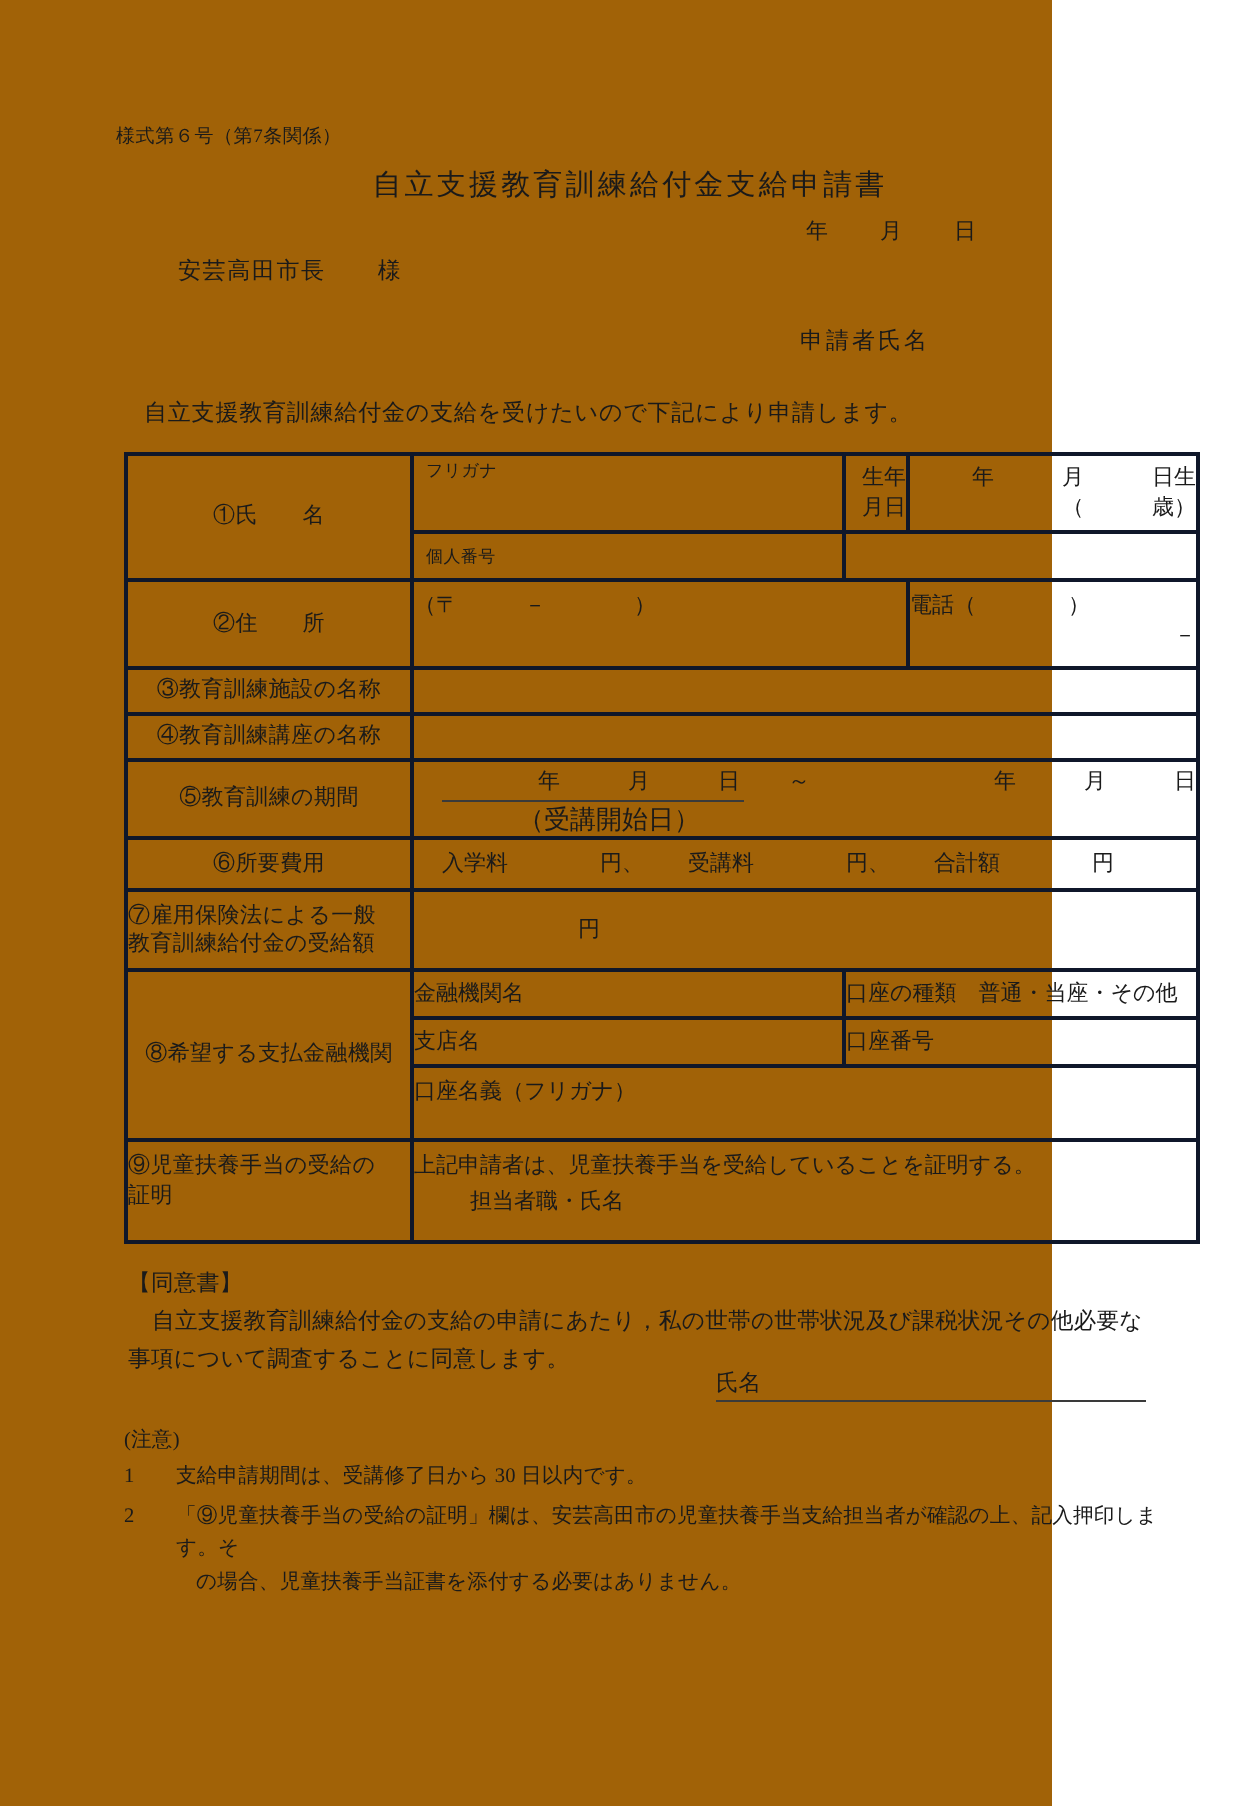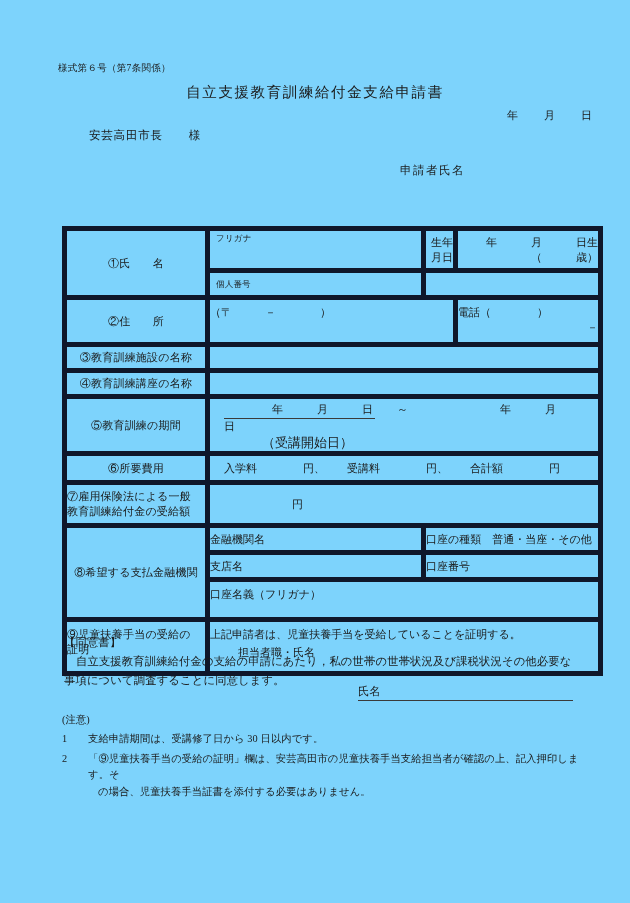--- a/index.html
+++ b/index.html
@@ -11,23 +11,23 @@
     width: 630px;
     height: 903px;
     position: relative;
     font-family: "Liberation Serif", "DejaVu Serif", serif;
     color: #1a1a1a;
     overflow: hidden;
   }
   .page {
     position: absolute;
     left: 0; top: 0;
-    width: 630px;
+    width: 526px;
     height: 903px;
-    background: #7dd3fc;
+    background: #a16207;
   }
 
   
   .form-code {
     position: absolute;
     left: 58px;
     top: 62px;
     font-size: 9.5px;
     letter-spacing: 0.3px;
     white-space: nowrap;
@@ -79,21 +79,21 @@
   .form-table {
     position: absolute;
     left: 62px;
     top: 226px;
     width: 536px;
     border-collapse: collapse;
     table-layout: fixed;
     font-size: 11px;
   }
   .form-table td {
-    border: 5px solid #0f172a;
+    border: 2px solid #0f172a;
     padding: 0;
     vertical-align: middle;
     line-height: 1.35;
   }
   .lbl {
     padding-left: 4px;
     letter-spacing: 0.2px;
     white-space: nowrap;
     text-align: center;
   }
@@ -187,20 +187,21 @@
   <div class="date-line">
     <span>年</span><span class="gap"></span><span>月</span><span class="gap"></span><span>日</span>
   </div>
 
   <div class="addressee">
     <span>安芸高田市長</span><span class="sama">様</span>
   </div>
 
   <div class="applicant-name">申請者氏名</div>
 
+  <div class="intro">自立支援教育訓練給付金の支給を受けたいので下記により申請します。</div>
 
   <table class="form-table">
     <colgroup>
       <col style="width:143px">
       <col style="width:216px">
       <col style="width:32px">
       <col style="width:145px">
     </colgroup>
     <tbody>
 

